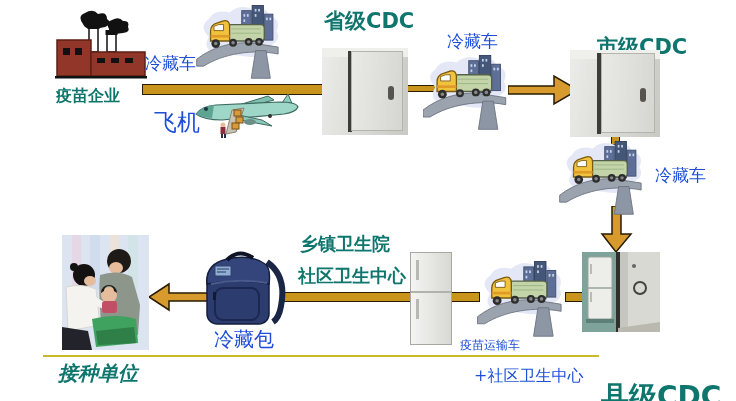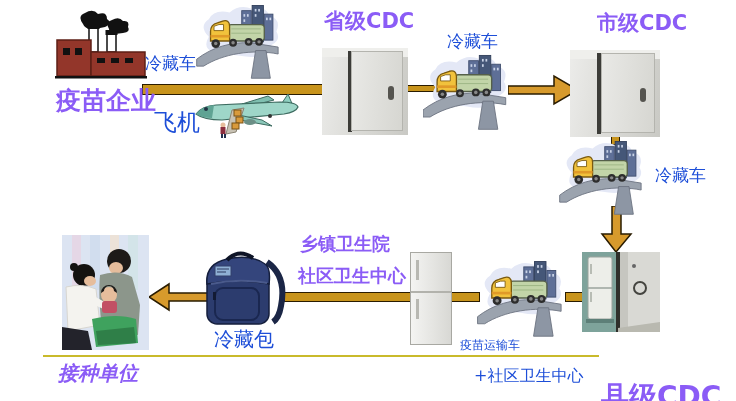--- a/index.html
+++ b/index.html
@@ -1,19 +1,19 @@
 <!DOCTYPE html>
 <html><head>
 <meta charset="utf-8">
 <style>
   html,body{margin:0;padding:0;background:#fff;}
   #canvas{position:relative;width:736px;height:401px;background:#fff;overflow:hidden;
           font-family:"DejaVu Sans",sans-serif;}
   .abs{position:absolute;}
-  .bold-label{font-weight:bold;color:#8b5cf6;white-space:nowrap;line-height:1.1;}
+  .bold-label{font-weight:bold;color:#0f766e;white-space:nowrap;line-height:1.1;}
   .serif-label{font-family:"DejaVu Serif",serif;font-weight:normal;color:#1d4ed8;white-space:nowrap;line-height:1.1;}
   .coldroom{background:linear-gradient(100deg,#ececea 0%,#dcdcd8 45%,#c9c9c4 100%);}
   .coldroom .ceiling{position:absolute;left:0;top:0;width:100%;height:10%;background:#efefec;}
   .coldroom .hinge{position:absolute;left:30%;top:3%;width:4px;height:94%;background:#3c3c38;}
   .coldroom .door{position:absolute;left:34%;top:4%;right:6%;bottom:5%;
                   background:linear-gradient(95deg,#e9e9e6,#d6d6d1);border:1px solid #b4b4ae;}
   .coldroom .handle{position:absolute;right:16%;top:44%;width:6px;height:14px;border-radius:3px;background:#55544f;}
   .fridge{background:linear-gradient(90deg,#f4f4f2,#d8d8d4);border:1px solid #a8a8a2;}
   .fridge .divide{position:absolute;left:0;top:42%;width:100%;height:2px;background:#b2b2ac;}
   .fridge .h1,.fridge .h2{position:absolute;left:12%;width:3px;height:22%;background:#b8b8b2;}
@@ -99,21 +99,21 @@
     <rect x="50.5" y="20" width="12" height="5" fill="#111"></rect>
     <rect x="2" y="30" width="34" height="36" fill="#93362A" stroke="#5e1f16" stroke-width="1.5"></rect>
     <rect x="36" y="42" width="54" height="24" fill="#93362A" stroke="#5e1f16" stroke-width="1.5"></rect>
     <rect x="8" y="38" width="7" height="7" fill="#111"></rect>
       <rect x="20" y="38" width="7" height="7" fill="#111"></rect>
     <rect x="42" y="48" width="8" height="5" fill="#111"></rect>
       <rect x="56" y="48" width="8" height="5" fill="#111"></rect>
     <rect x="70" y="48" width="8" height="5" fill="#111"></rect>
     <rect x="0" y="66" width="92" height="2.5" fill="#111"></rect>
   </svg>
-  <div class="abs bold-label" style="left:56px;top:87px;font-size:25px;">疫苗企业</div>
+  <div class="abs bold-label" style="left:56px;top:87px;font-size:16px;">疫苗企业</div>
 
   <div class="abs serif-label" style="left:145px;top:54px;font-size:17px;">冷藏车</div>
   <svg class="abs" style="left:196px;top:2px;" width="88" height="78">
       <use href="#sym-truck"></use>
     </svg>
 
   <svg class="abs" style="left:192px;top:92px;" width="112" height="46" viewBox="0 0 112 46">
     <polygon points="50,12 76,4 82,8 58,14" fill="#7FBFB0" stroke="#3d6b60"></polygon>
     <polygon points="88,14 96,2 101,14" fill="#8FCFC0" stroke="#3d6b60"></polygon>
     <path d="M4,22 Q10,14 24,13 L88,10 Q104,10 106,15 Q104,20 92,22 L30,28 Q12,28 4,22 Z" fill="#9ED6C8" stroke="#3d6b60" stroke-width="1.2"></path>
@@ -141,21 +141,21 @@
     <div class="hinge"></div>
     <div class="door"></div>
     <div class="handle"></div>
   </div>
 
   <div class="abs serif-label" style="left:447px;top:32px;font-size:17px;">冷藏车</div>
   <svg class="abs" style="left:423px;top:48px;" width="88" height="87">
       <use href="#sym-truck"></use>
     </svg>
 
-  <div class="abs bold-label" style="left:597px;top:12px;font-size:21px;text-align:right;">市级CDC</div>
+  <div class="abs bold-label" style="left:597px;top:36px;font-size:21px;text-align:right;">市级CDC</div>
   <div class="abs coldroom" style="left:570px;top:50px;width:90px;height:87px;">
     <div class="ceiling"></div>
     <div class="hinge"></div>
     <div class="door"></div>
     <div class="handle"></div>
   </div>
 
   <svg class="abs" style="left:558px;top:138px;" width="90" height="78">
       <use href="#sym-truck"></use>
     </svg>

